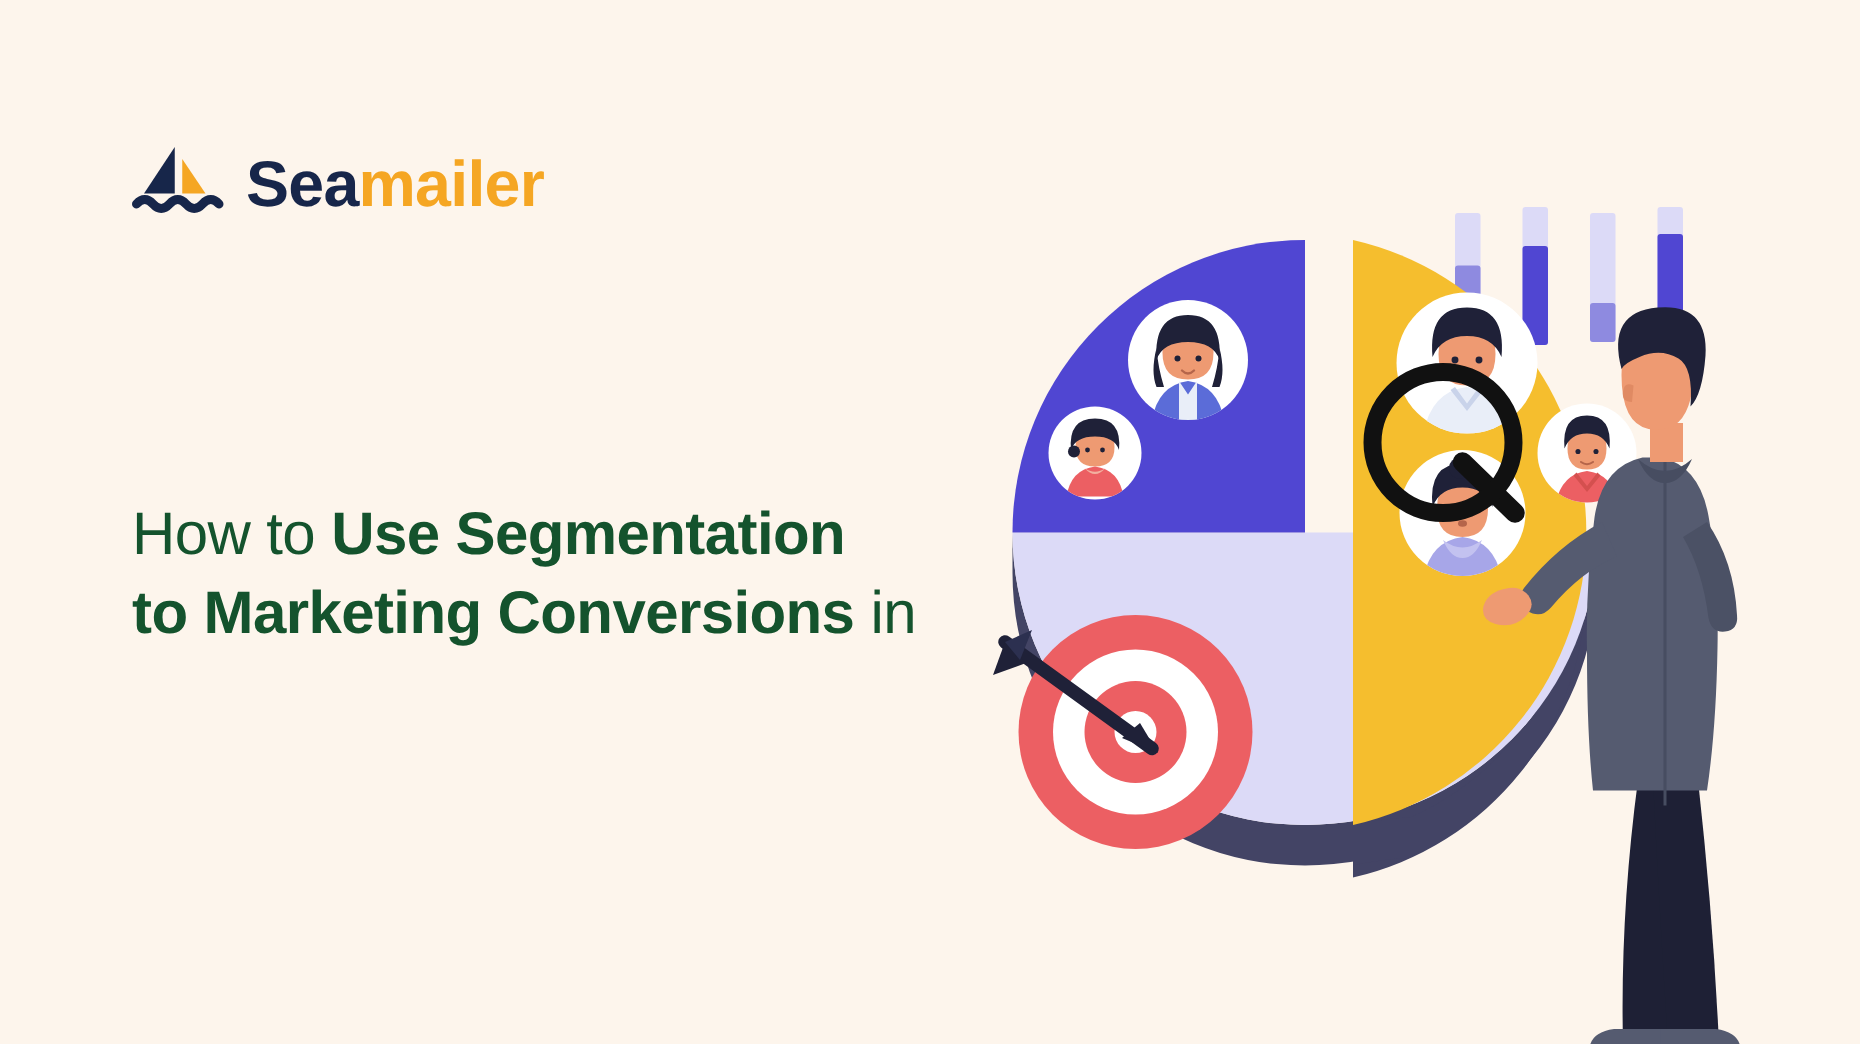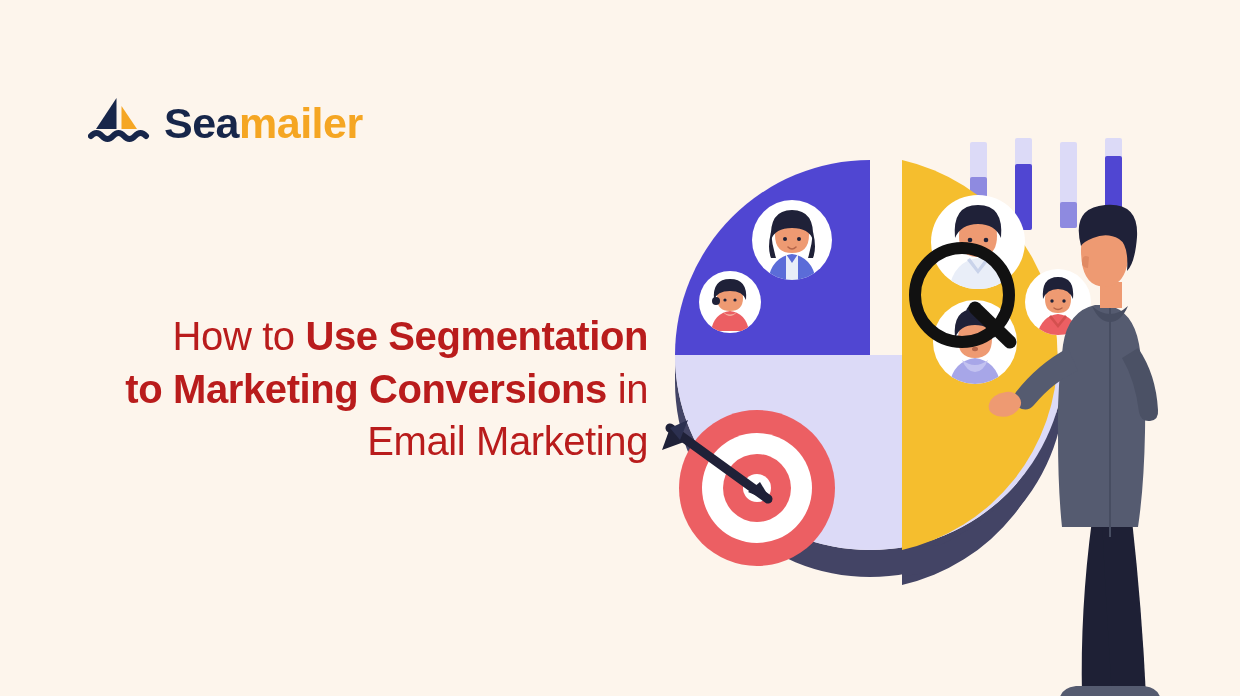--- a/index.html
+++ b/index.html
@@ -40,27 +40,26 @@
     line-height: 1;
     white-space: nowrap;
   }
   .word-sea { color: #17264A; }
   .word-mailer { color: #F5A623; }
 
   
   #headline {
     position: absolute;
     left: 88px;
-    top: 283px;
+    top: 303px;
     width: 560px;
-    color: #b91c1c;
+    color: #14532d;
     font-size: 40px;
     line-height: 1.32;
     letter-spacing: -0.4px;
-    text-align: right;
   }
   #headline .hl-reg { font-weight: normal; }
   #headline .hl-bold { font-weight: bold; }
 
   
   #illustration {
     position: absolute;
     left: 640px;
     top: 120px;
     width: 600px;
@@ -77,21 +76,21 @@
     <span>
       <svg id="logo-mark" viewBox="0 0 62 54" xmlns="http://www.w3.org/2000/svg">
         <path d="M28.5 2 L28.5 33 L8 33 Z" fill="#17264A"></path>
         <path d="M33.5 10 L33.5 33 L49 33 Z" fill="#F5A623"></path>
         <path d="M3 40 q5.5 -6 11 0 q5.5 6 11 0 q5.5 -6 11 0 q5.5 6 11 0 q5.5 -6 11 0" fill="none" stroke="#17264A" stroke-width="6" stroke-linecap="round"></path>
       </svg>
     </span>
     <span id="logo-word"><span class="word-sea">Sea</span><span class="word-mailer">mailer</span></span>
   </div>
 
-  <h1 id="headline"><span class="hl-reg">How to </span><span class="hl-bold">Use Segmentation</span><br><span class="hl-bold">to Marketing Conversions</span><span class="hl-reg"> in</span><br><span class="hl-reg">Email Marketing</span></h1>
+  <h1 id="headline"><span class="hl-reg">How to </span><span class="hl-bold">Use Segmentation</span><br><span class="hl-bold">to Marketing Conversions</span><span class="hl-reg"> in</span><br></h1>
 
   <div id="illustration">
     <svg viewBox="0 0 600 576" xmlns="http://www.w3.org/2000/svg">
       <defs>
         <clipPath id="clipPurple">
           <path d="M230 235 L230 40 A195 195 0 0 0 35 235 Z"></path>
         </clipPath>
         <clipPath id="clipYellow">
           <path d="M258 40 A200 200 0 0 1 258 430 Z"></path>
         </clipPath>

